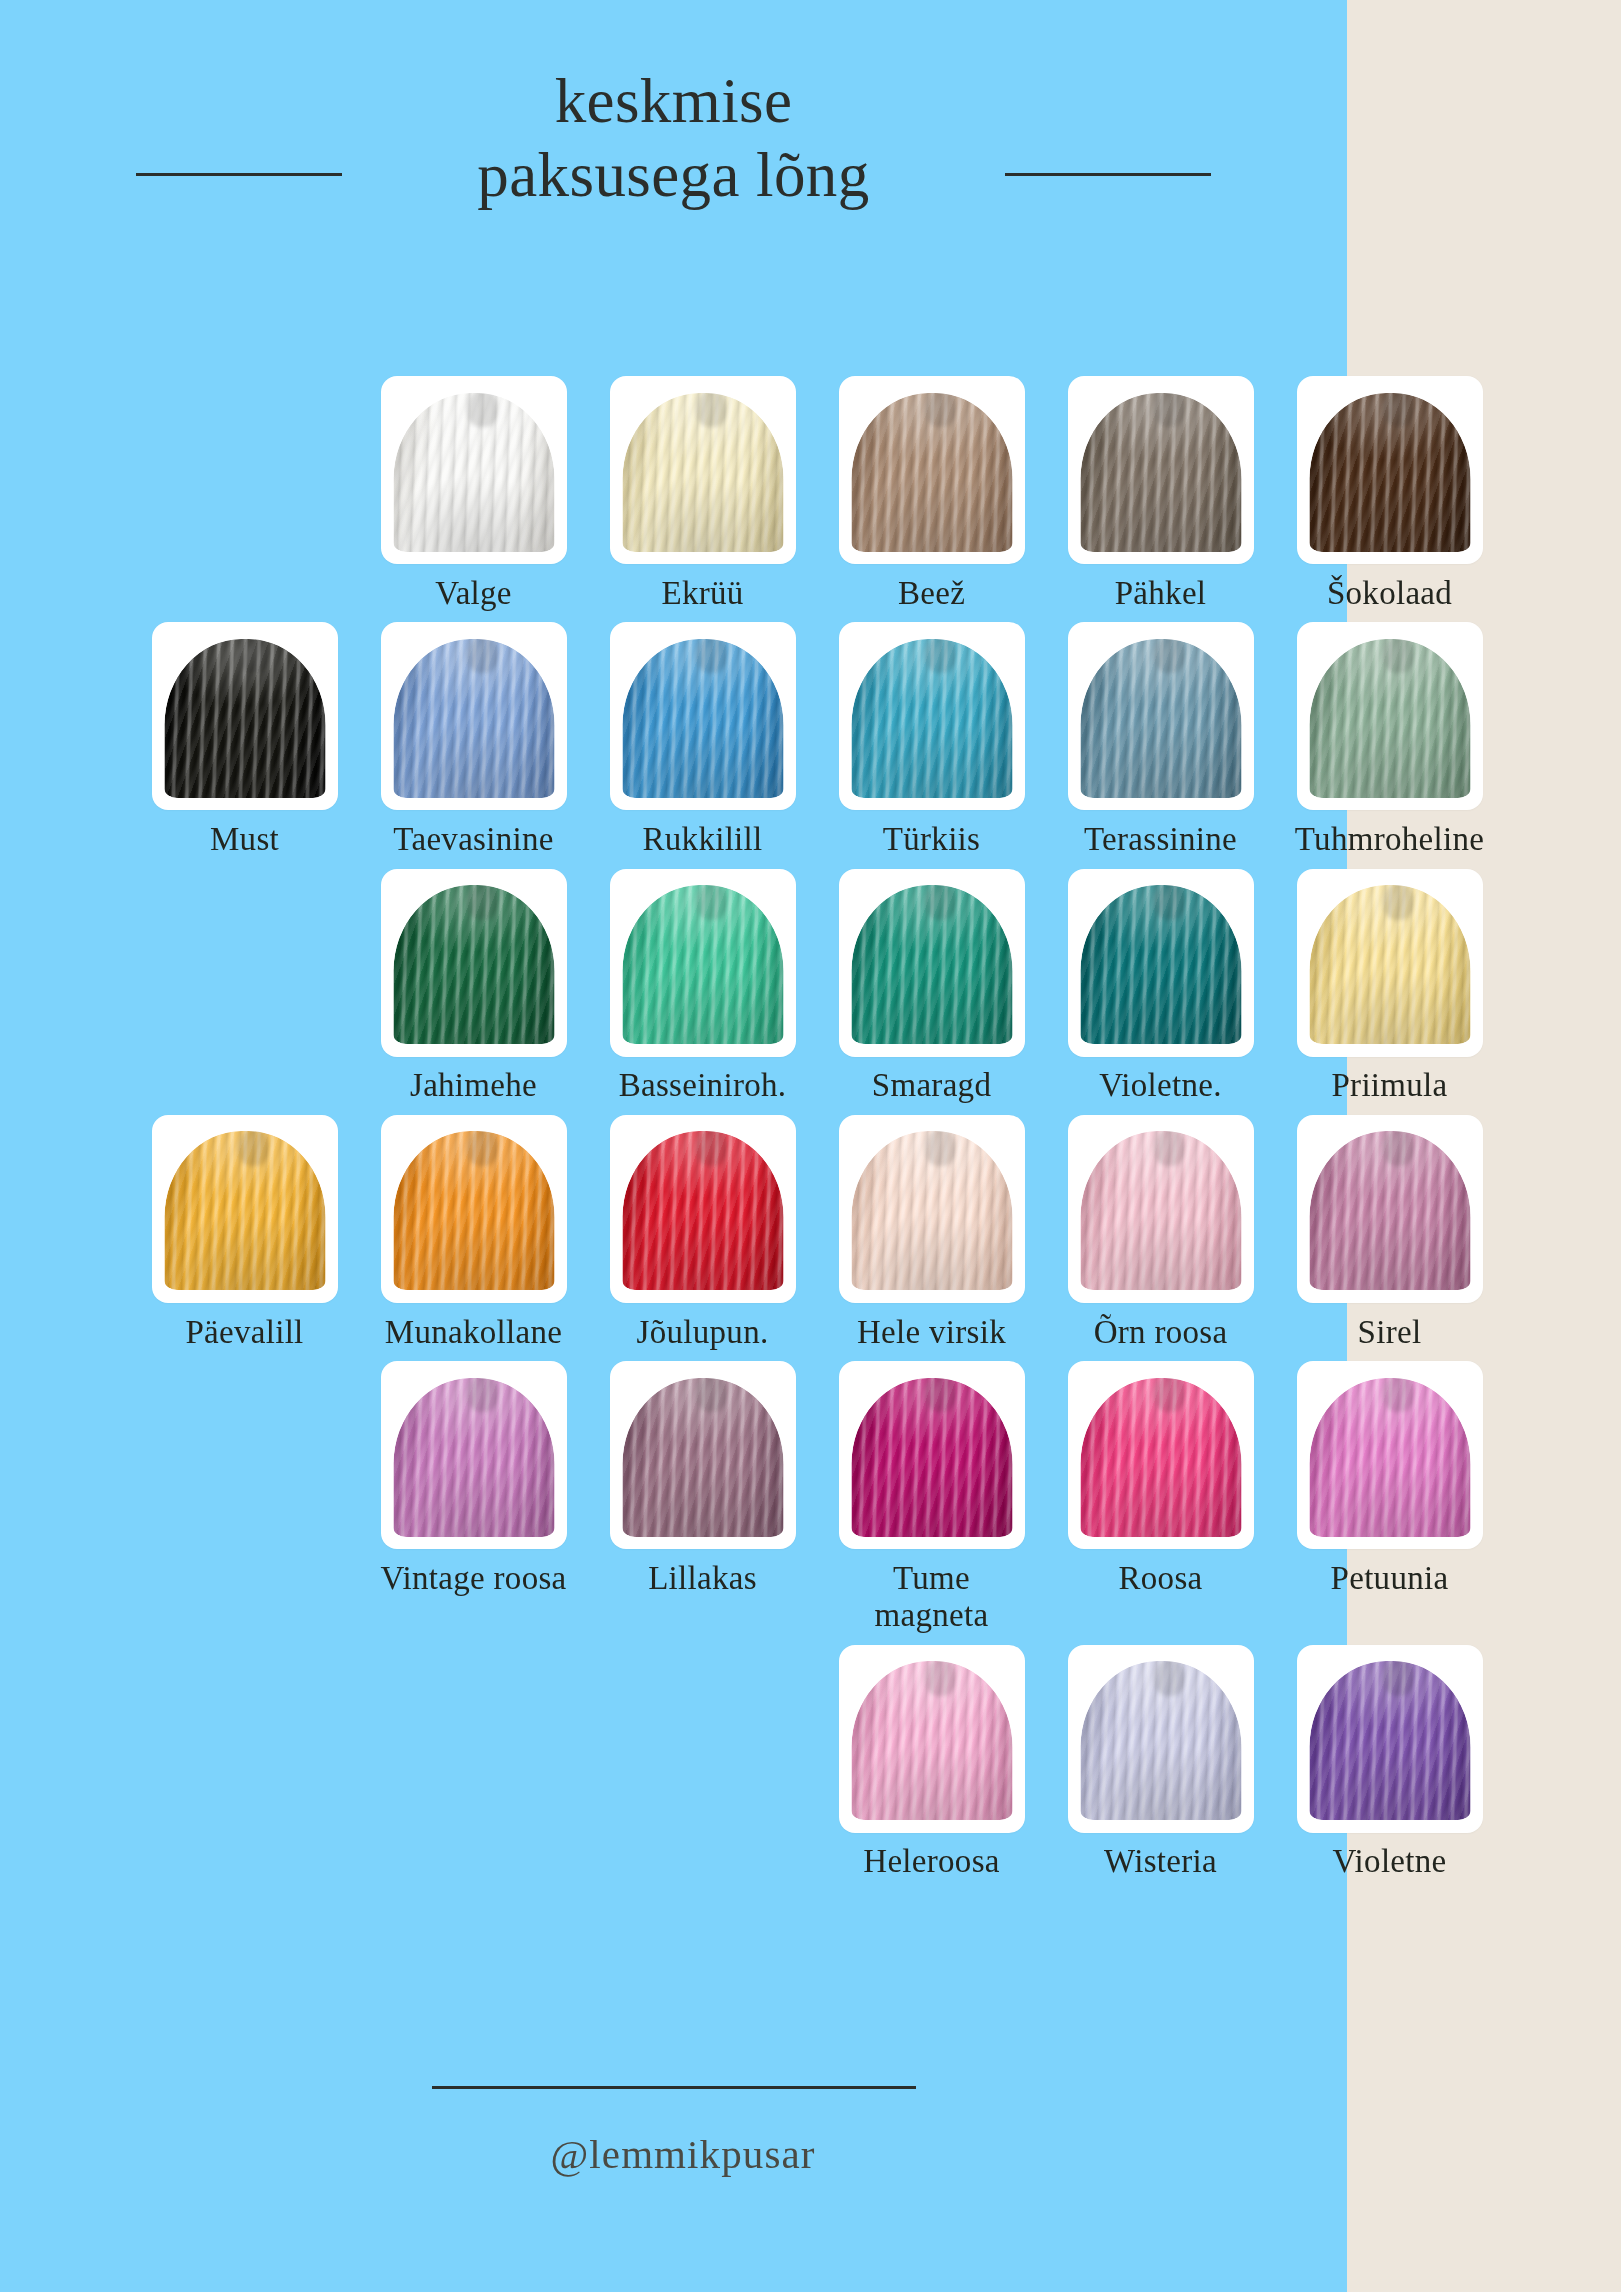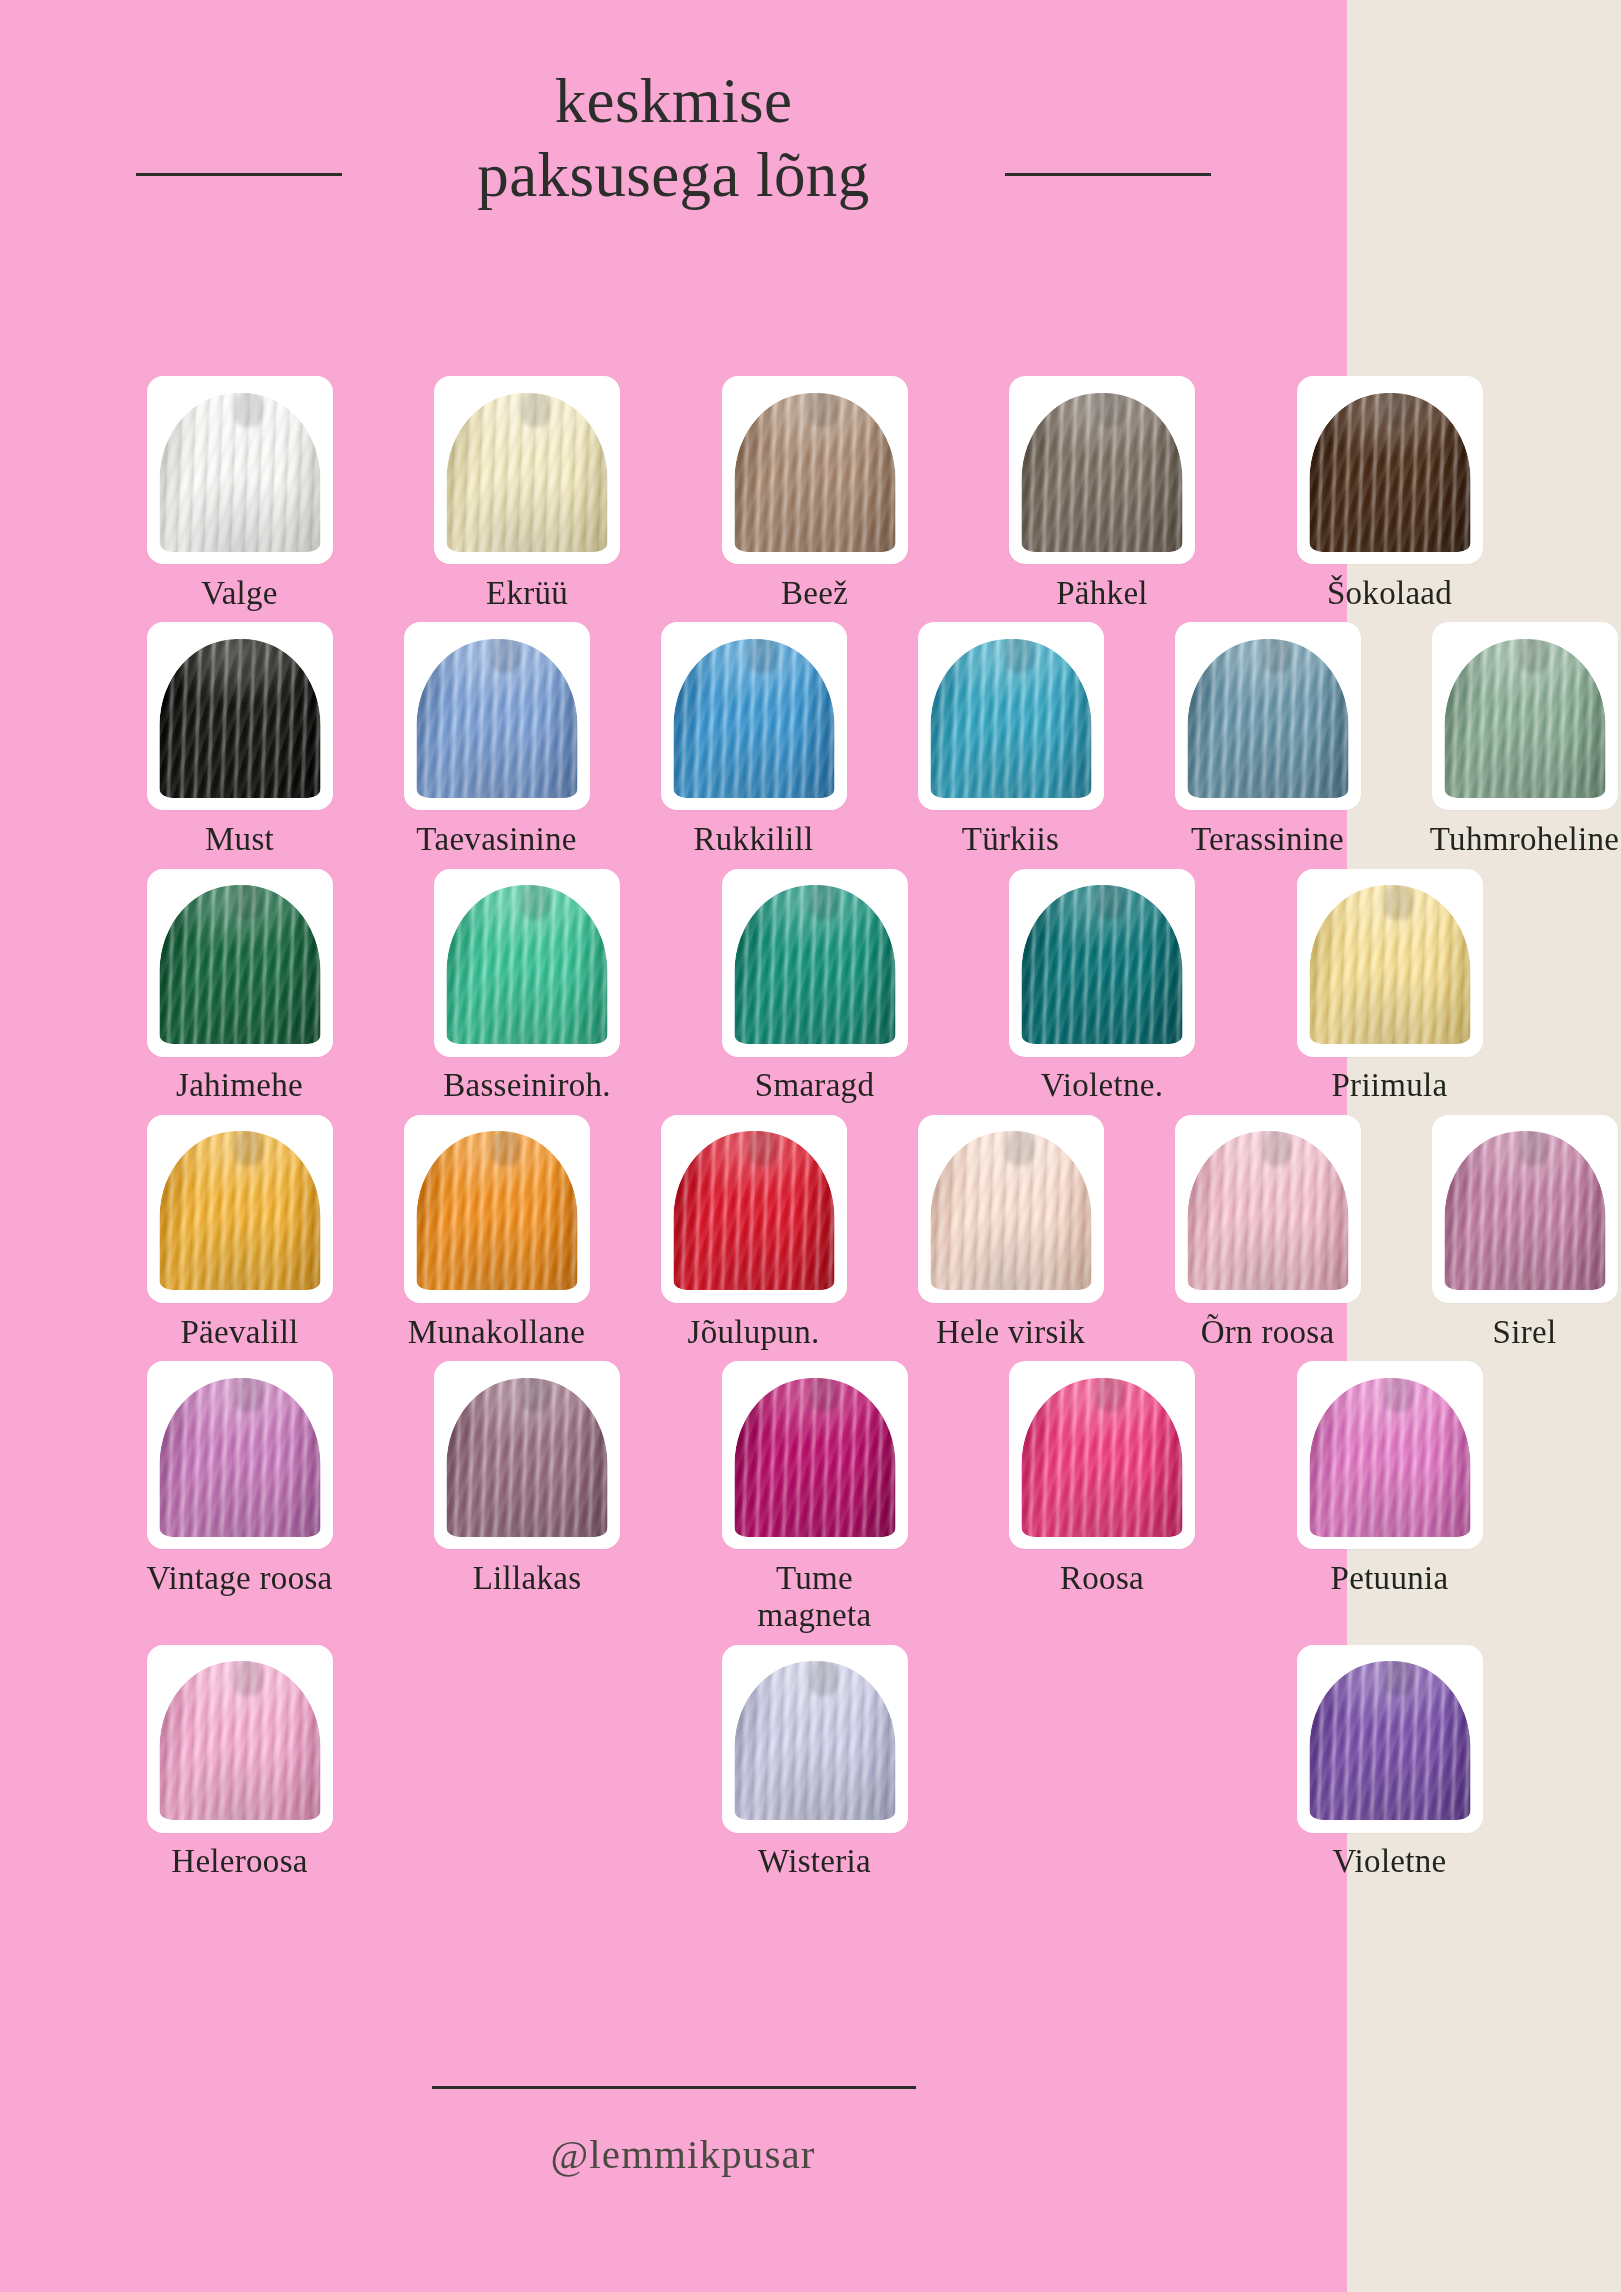--- a/index.html
+++ b/index.html
@@ -9,21 +9,21 @@
     height:2293px;
     background:#EDE6DC;
     font-family:"Liberation Serif", serif;
     overflow:hidden;
   }
 
   .page {
     position:relative;
     width:1347px;
     height:2293px;
-    background:#f9a8d4;
+    background:#7dd3fc;
   }
 
   
   .header {
     position:absolute;
     top:64px; left:0; right:0;
     display:flex;
     align-items:center;
     justify-content:center;
     gap:0;
@@ -54,24 +54,23 @@
 
   
   .grid {
     position:absolute;
     top:376px;
     left:125px;
     width:1379px;
   }
   .row {
     display:flex;
-    justify-content:space-between;
+    justify-content:flex-end;
     align-items:flex-start;
     margin-bottom:10.7px;
-    gap:28px;
   }
   .cell {
     width:229px;
     flex:none;
     display:flex;
     flex-direction:column;
     align-items:center;
   }
 
   .card {

